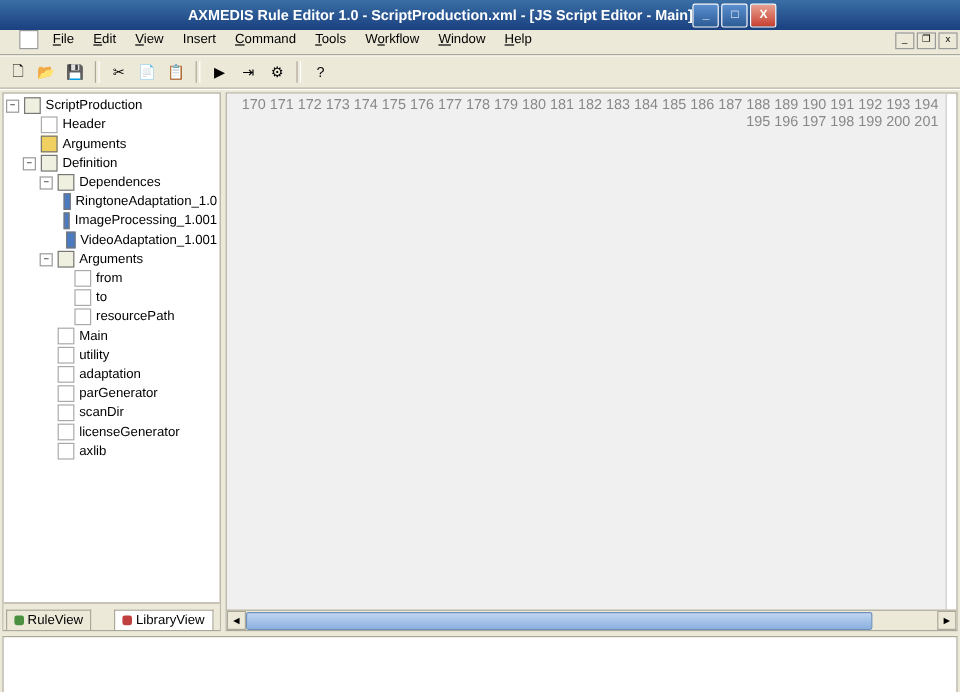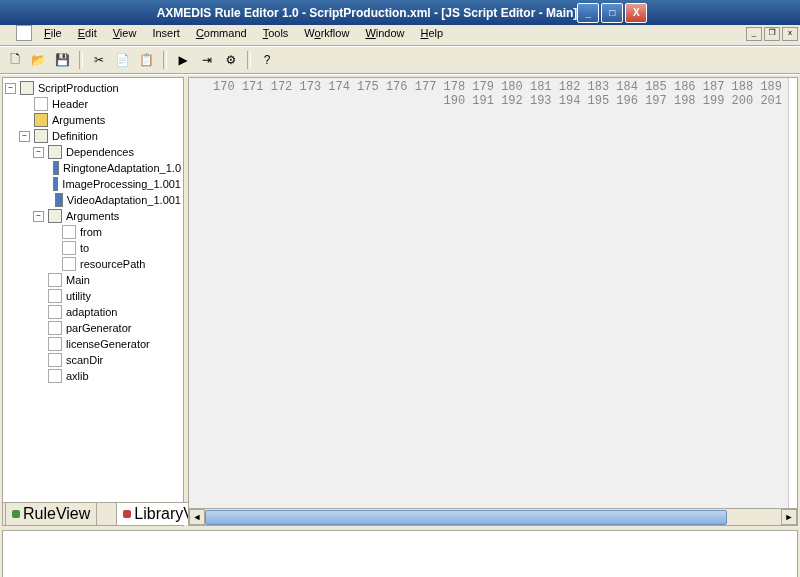--- a/index.html
+++ b/index.html
@@ -22,26 +22,26 @@
 .sidebar{width:180px;background:#fff;border:1px solid #aca899;margin:2px;display:flex;flex-direction:column}
 .tree{flex:1;overflow:auto;padding:2px;font-size:11px}
 .tree-node{white-space:nowrap;padding:1px 0;display:flex;align-items:center;gap:2px}
 .toggle{width:9px;height:9px;border:1px solid #999;display:inline-flex;align-items:center;justify-content:center;font-size:8px;line-height:8px;background:#fff;margin-right:2px}
 .node-icon{width:12px;height:12px;display:inline-block;border:1px solid #777;background:#f0f0e0;margin-right:2px}
 .node-icon.page{background:#fff;border:1px solid #aaa}
 .node-icon.blue{background:#4a7bc0}
 .node-icon.yellow{background:#f0d060}
 .i1{padding-left:14px}.i2{padding-left:28px}.i3{padding-left:42px}
 .bottom-tabs{height:22px;border-top:1px solid #aca899;display:flex;align-items:flex-end;padding:0 2px;background:#ece9d8}
-.tab{border:1px solid #aca899;border-bottom:none;padding:2px 6px;background:#ece9d8;font-size:16px;display:flex;align-items:center;gap:3px;margin-right:19px}
+.tab{border:1px solid #aca899;border-bottom:none;padding:2px 6px;background:#ece9d8;font-size:11px;display:flex;align-items:center;gap:3px;margin-right:19px}
 .tab.active{background:#fff}
 .tab-dot{width:8px;height:8px;border-radius:2px}
 .dot-green{background:#4a9040}.dot-red{background:#c04040}
 .editor{flex:1;display:flex;flex-direction:column;margin:2px;border:1px solid #aca899;background:#fff;min-width:0}
-.code-area{flex:1;display:flex;overflow:hidden;font-family:Liberation Mono, monospace;font-size:12px;line-height:14px}
+.code-area{flex:1;display:flex;overflow:hidden;font-family:Liberation Sans, sans-serif;font-size:12px;line-height:14px}
 .gutter{background:#f0f0f0;color:#888;text-align:right;padding:2px 6px 2px 10px;border-right:1px solid #ccc;user-select:none}
 .code{flex:1;padding:2px 4px;overflow:auto;white-space:pre;color:#000}
 .hscroll{height:16px;background:#ece9d8;border-top:1px solid #aca899;position:relative}
 .hscroll-thumb{position:absolute;left:16px;top:1px;height:13px;width:520px;background:linear-gradient(to bottom,#c0d5f0,#8ab0e0);border:1px solid #6a90c0;border-radius:2px}
 .hscroll-arrow{position:absolute;top:0;width:16px;height:16px;background:#ece9d8;border:1px solid #aca899;box-sizing:border-box;text-align:center;font-size:9px;line-height:14px}
 .bottom-panel{height:48px;margin:2px;border:1px solid #aca899;background:#fff;display:flex;flex-direction:column}
 .bottom-panel .out{flex:1}
 .out-tabs{height:20px;background:#ece9d8;border-top:1px solid #aca899;display:flex;align-items:flex-end;padding:0 2px}
 </style>
 </head>
@@ -169,26 +169,26 @@
           <span>adaptation</span>
         </div>
         <div class="tree-node i2">
           <span style="width:13px;display:inline-block"></span>
           <span class="node-icon page"></span>
           <span>parGenerator</span>
         </div>
         <div class="tree-node i2">
           <span style="width:13px;display:inline-block"></span>
           <span class="node-icon page"></span>
+          <span>scanDir</span>
+        </div>
+        <div class="tree-node i2">
+          <span style="width:13px;display:inline-block"></span>
+          <span class="node-icon page"></span>
           <span>licenseGenerator</span>
-        </div>
-        <div class="tree-node i2">
-          <span style="width:13px;display:inline-block"></span>
-          <span class="node-icon page"></span>
-          <span>scanDir</span>
         </div>
         <div class="tree-node i2">
           <span style="width:13px;display:inline-block"></span>
           <span class="node-icon page"></span>
           <span>axlib</span>
         </div>
       </div>
     <div class="bottom-tabs">
       <div class="tab">
           <span class="tab-dot dot-green"></span>

